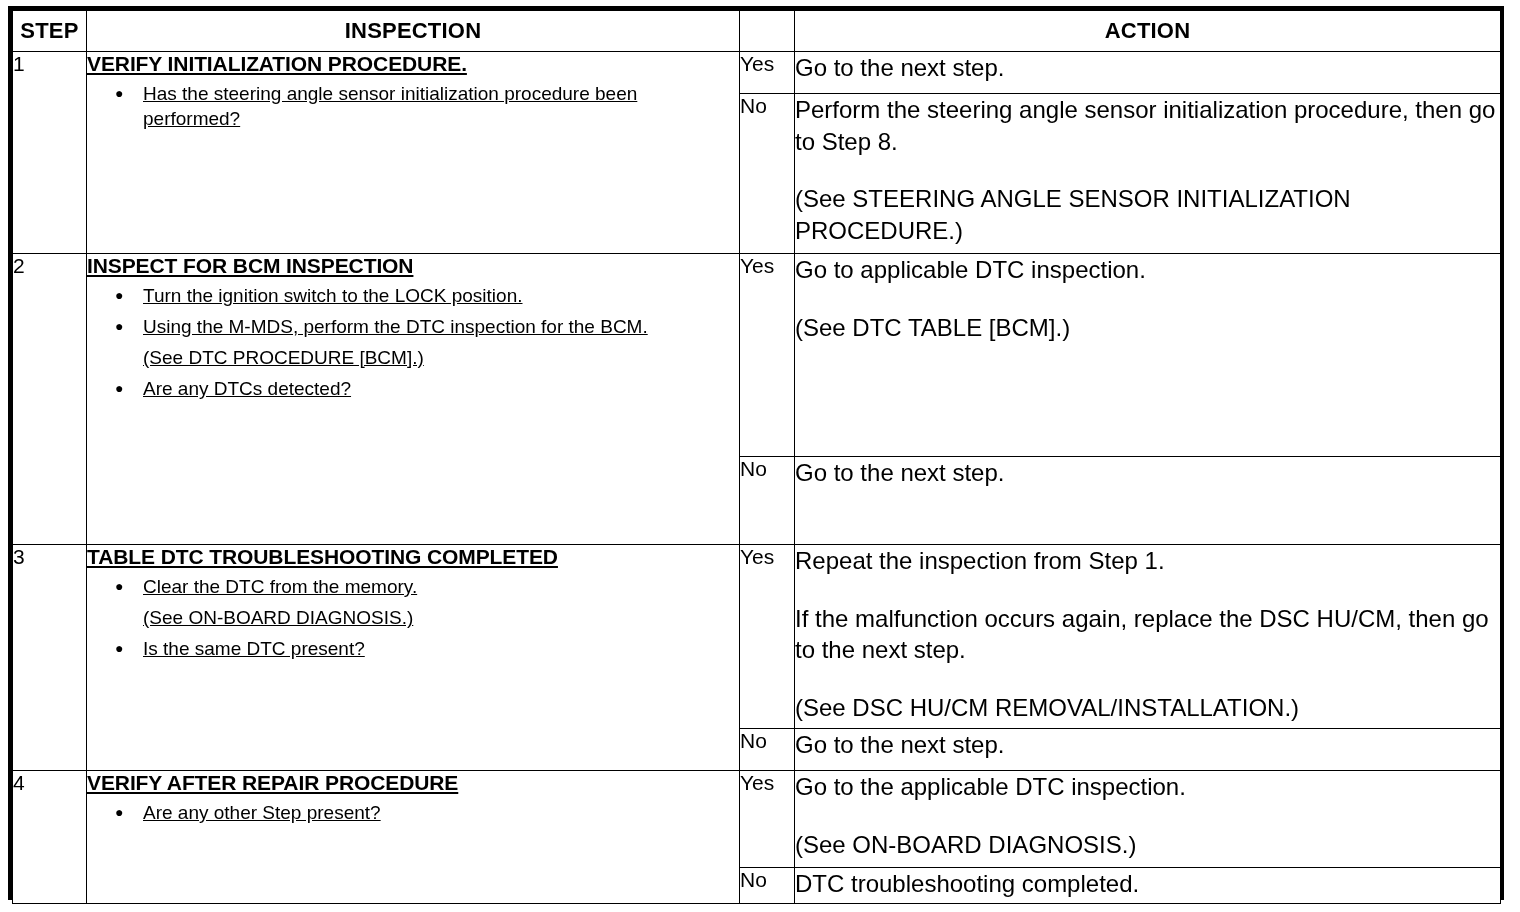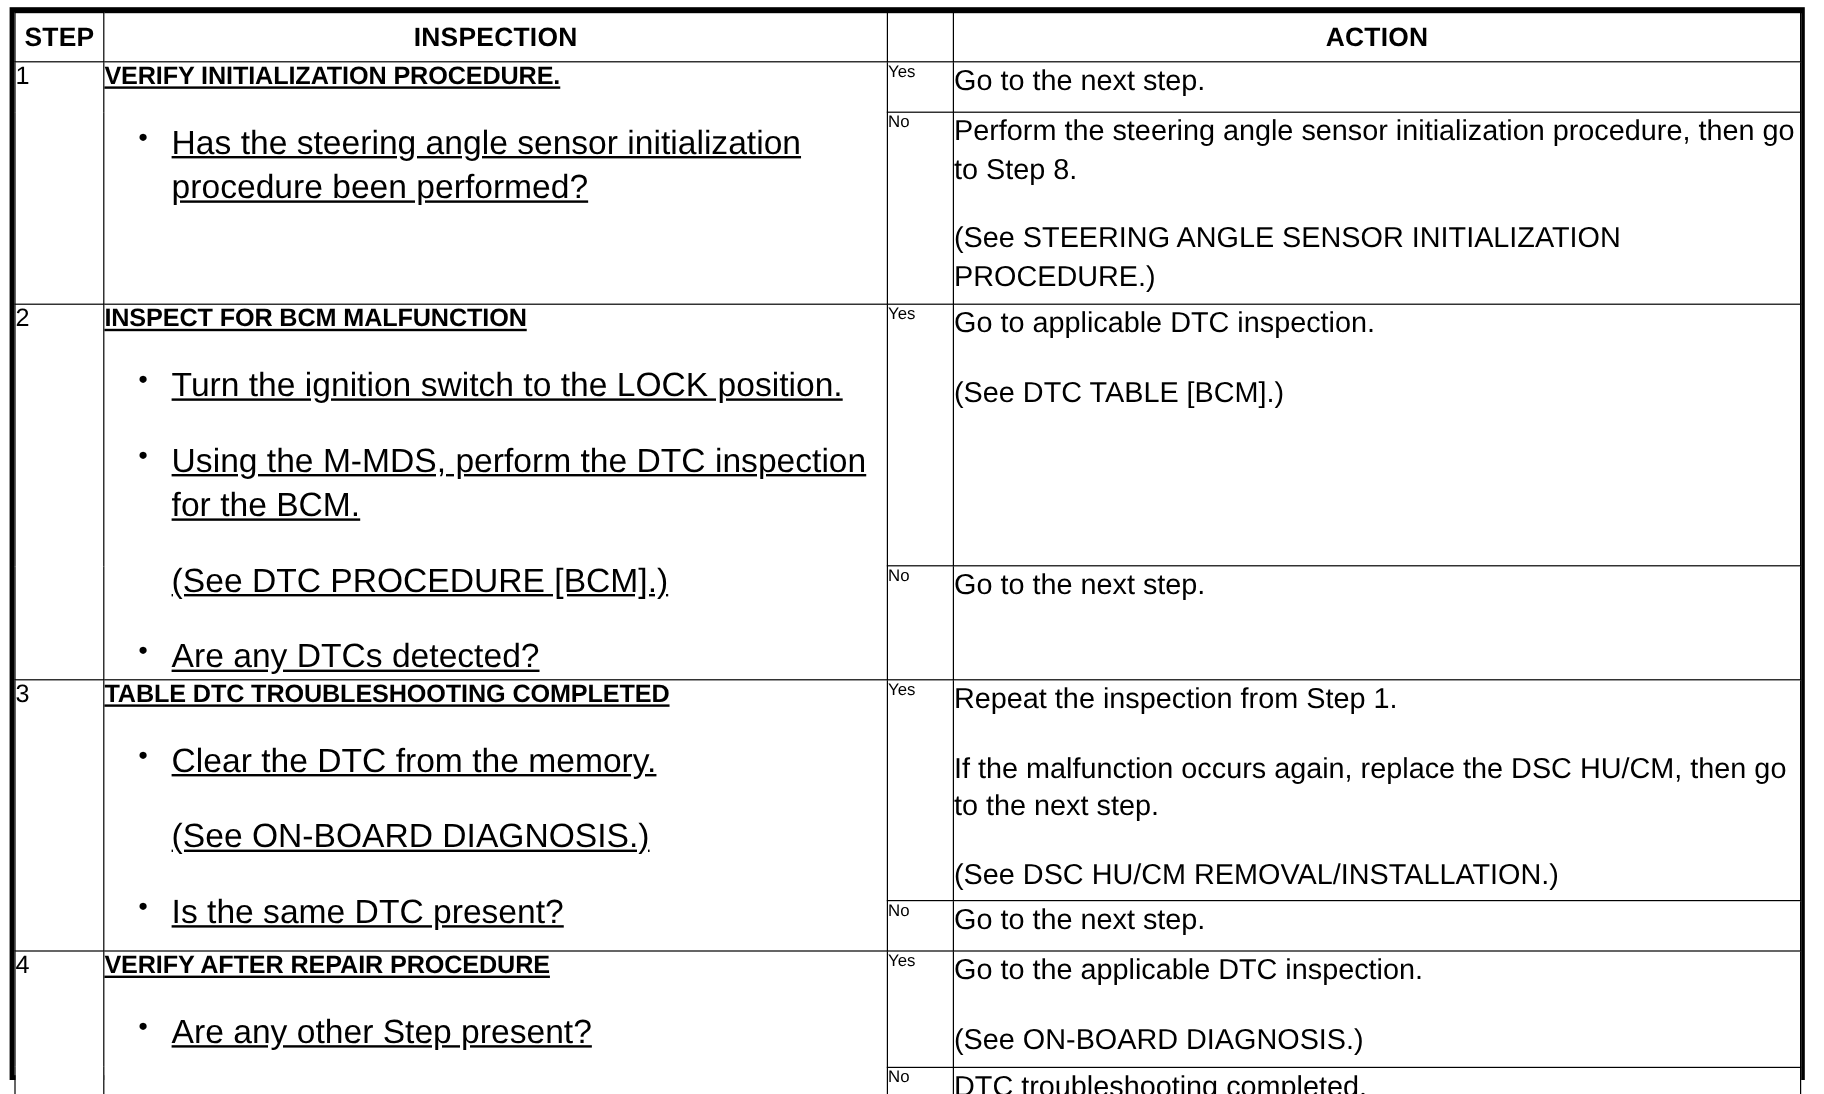--- a/index.html
+++ b/index.html
@@ -68,21 +68,21 @@
     padding: 6px 0 0 5px;
     line-height: 1.1;
   }
 
   td.insp-cell {
     padding: 6px 8px 10px 7px;
     text-decoration: underline;
   }
 
   td.yn-cell {
-    font-size: 14px;
+    font-size: 21px;
     padding: 7px 0 0 5px;
     line-height: 1.1;
     white-space: nowrap;
   }
 
   td.action-cell {
     font-size: 21px;
     padding: 7px 8px 10px 7px;
     line-height: 1.32;
   }
@@ -96,23 +96,23 @@
     margin-bottom: 4px;
     white-space: nowrap;
   }
 
   ul.insp-list {
     list-style: none;
     margin: 0;
     padding: 0 0 0 56px;
   }
   ul.insp-list li {
-    font-size: 28px;
+    font-size: 19px;
     line-height: 1.32;
-    margin-top: 26px;
+    margin-top: 6px;
     position: relative;
   }
   ul.insp-list li.bulleted::before {
     content: "\25CF";
     position: absolute;
     left: -28px;
     top: -1px;
     font-size: 14px;
     line-height: 1.95;
   }
@@ -166,21 +166,21 @@
         <tr style="height: 160px;">
           <td class="yn-cell">No</td>
           <td class="action-cell">
             <div class="act-p">Perform the steering angle sensor initialization procedure, then go to Step 8.</div>
             <div class="act-p">(See STEERING ANGLE SENSOR INITIALIZATION PROCEDURE.)</div>
           </td>
         </tr>
         <tr style="height: 203px;">
           <td class="step-cell" rowspan="2">2</td>
           <td class="insp-cell" rowspan="2">
-            <div class="insp-title">INSPECT FOR BCM MALFUNCTION</div>
+            <div class="insp-title">INSPECT FOR BCM INSPECTION</div>
             <ul class="insp-list">
               <li class="bulleted">Turn the ignition switch to the LOCK position.</li>
               <li class="bulleted">Using the M-MDS, perform the DTC inspection for the BCM.</li>
               <li class="plain">(See DTC PROCEDURE [BCM].)</li>
               <li class="bulleted">Are any DTCs detected?</li>
             </ul>
           </td>
           <td class="yn-cell">Yes</td>
           <td class="action-cell">
             <div class="act-p">Go to applicable DTC inspection.</div>

